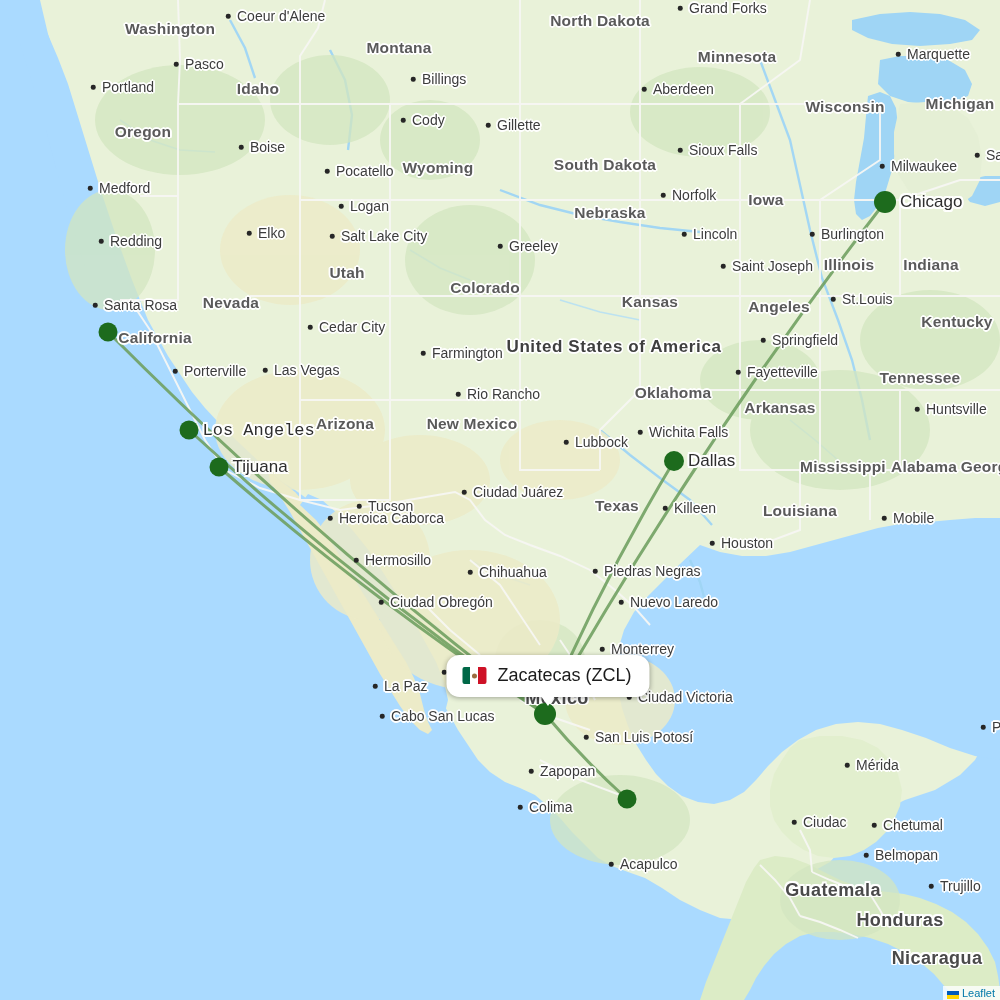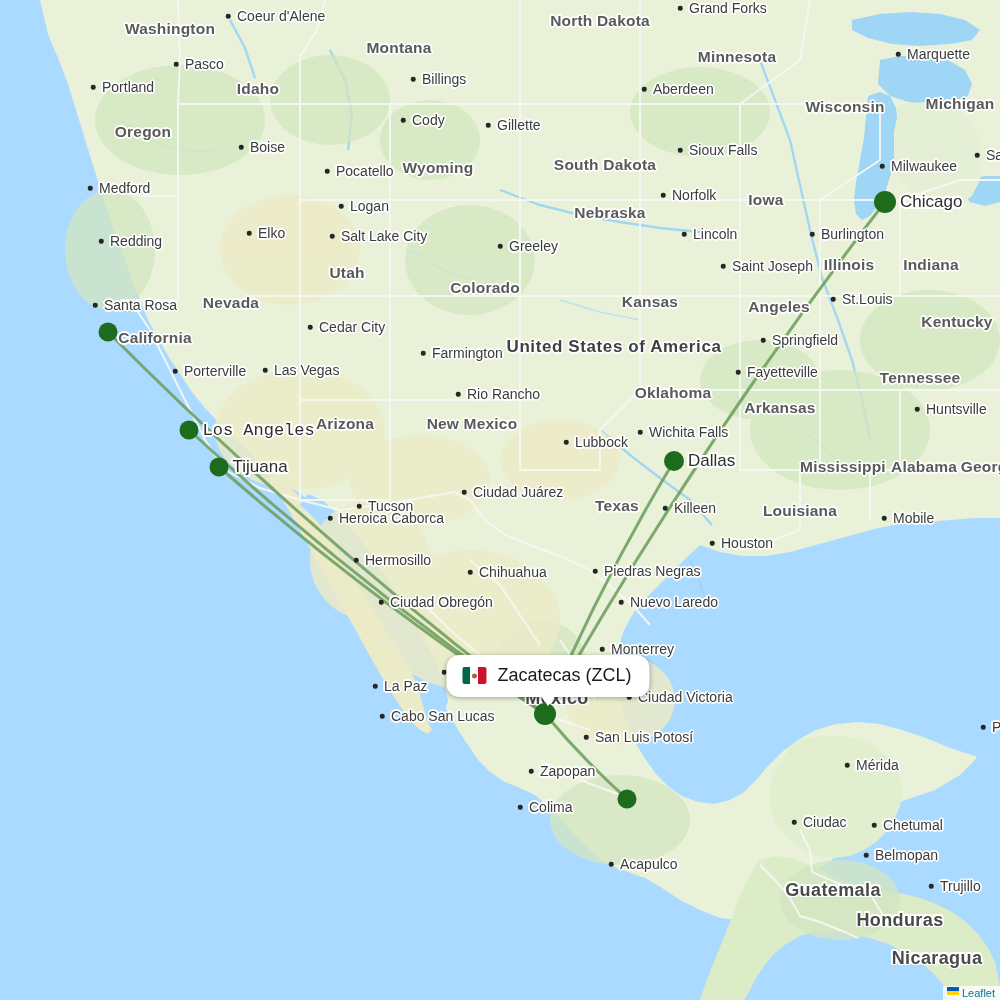--- a/index.html
+++ b/index.html
@@ -125,21 +125,21 @@
   }
 
   
   #attrib {
     position: absolute;
     right: 0; bottom: 0;
     background: rgba(255,255,255,.78);
     font-size: 11px;
     color: #0078a8;
     padding: 1px 5px 1px 4px;
-    display: flex; align-items: flex-start; gap: 3px;
+    display: flex; align-items: flex-end; gap: 3px;
     z-index: 50;
     font-family: "Liberation Sans", sans-serif;
   }
   #attrib .ua {
     display: inline-block;
     width: 12px; height: 8px;
     background: linear-gradient(to bottom, #005bbb 0 50%, #ffd500 50% 100%);
   }
   #attrib a { color: #0078a8; text-decoration: none; }
 </style>

